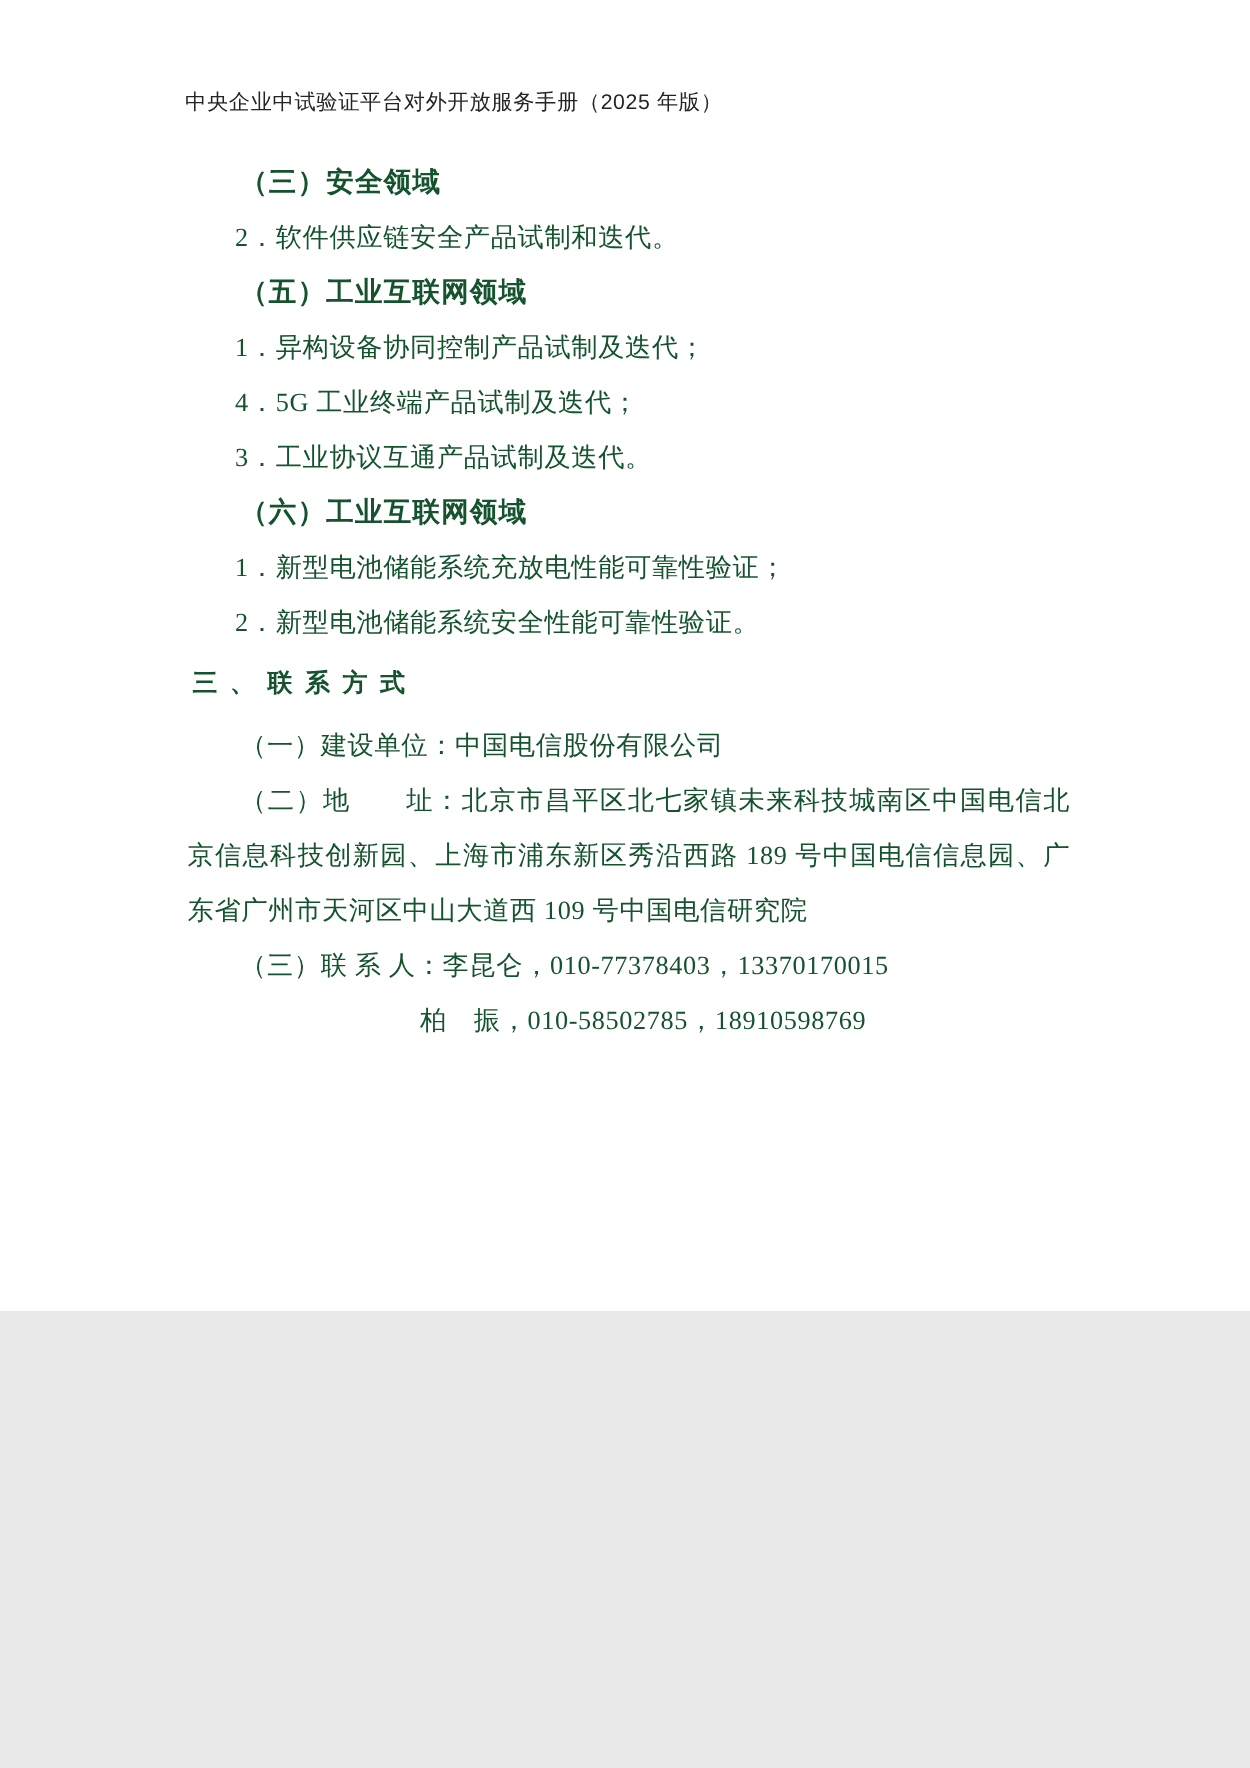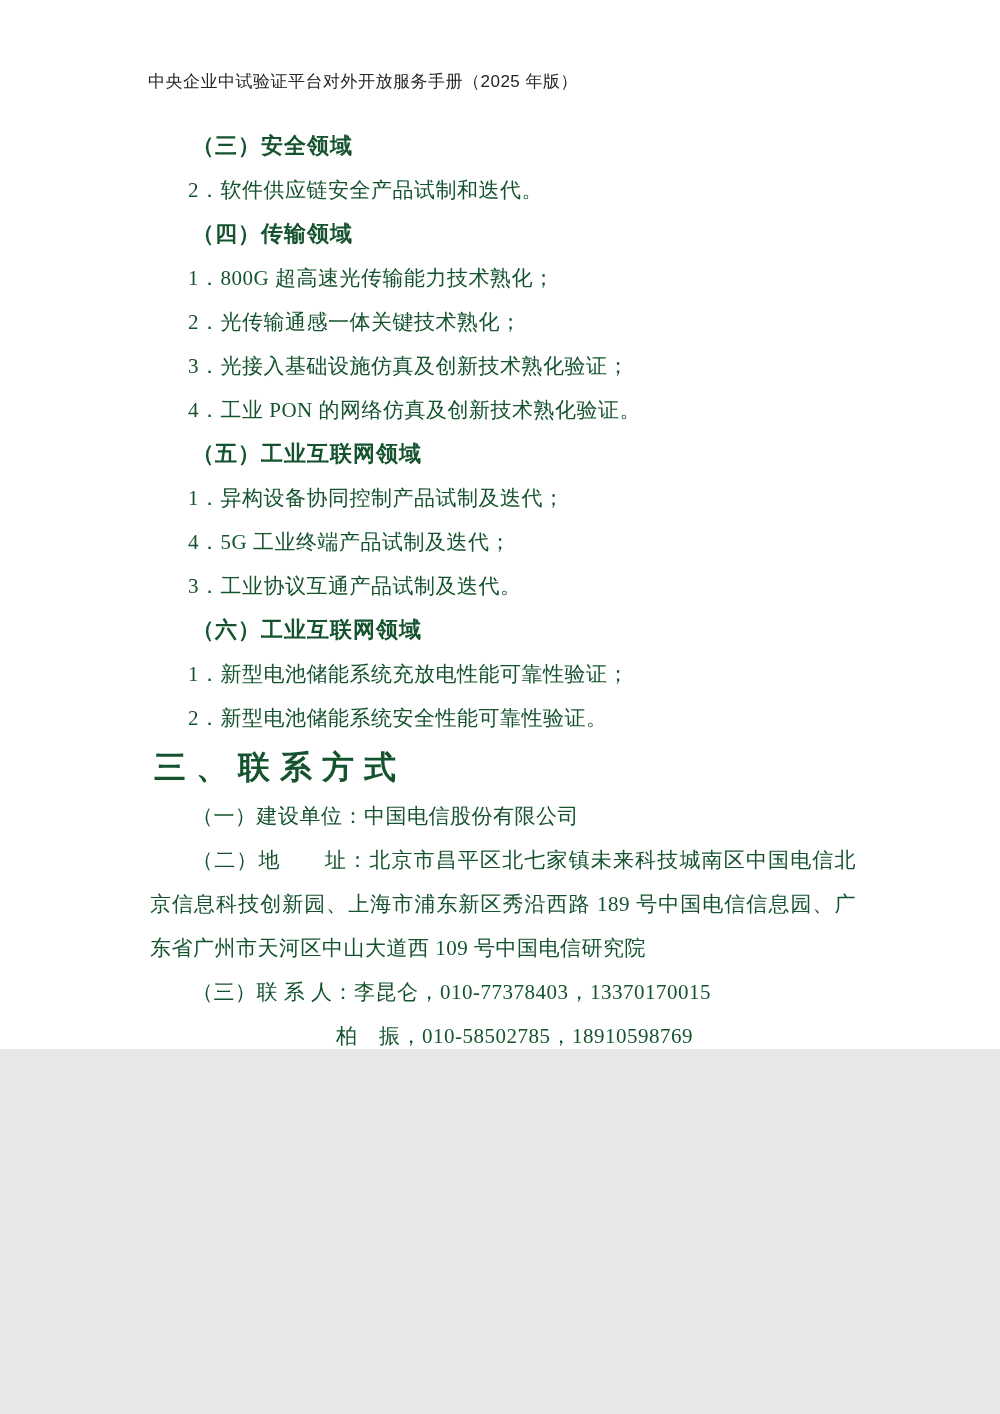--- a/index.html
+++ b/index.html
@@ -45,21 +45,21 @@
     padding-left: 42px;
     line-height: 44px;
     letter-spacing: 1px;
   }
   .item {
     padding-left: 38px;
     line-height: 44px;
     letter-spacing: 0.5px;
   }
   .chapter {
-    font-size: 32px;
+    font-size: 20px;
     font-weight: 700;
     letter-spacing: 10px;
     line-height: 54px;
     padding-left: 4px;
   }
   .c-line {
     padding-left: 42px;
     line-height: 44px;
     letter-spacing: 0.5px;
   }
@@ -92,27 +92,20 @@
 
   <div class="header">中央企业中试验证平台对外开放服务手册（2025 年版）</div>
 
   <main class="content">
 
     <section>
       <h3 class="sec-h">（三）安全领域</h3>
       <p class="item">2．软件供应链安全产品试制和迭代。</p>
     </section>
 
-    <section>
-      <h3 class="sec-h">（四）传输领域</h3>
-      <p class="item">1．800G 超高速光传输能力技术熟化；</p>
-      <p class="item">2．光传输通感一体关键技术熟化；</p>
-      <p class="item">3．光接入基础设施仿真及创新技术熟化验证；</p>
-      <p class="item">4．工业 PON 的网络仿真及创新技术熟化验证。</p>
-    </section>
 
     <section>
       <h3 class="sec-h">（五）工业互联网领域</h3>
       <p class="item">1．异构设备协同控制产品试制及迭代；</p>
       <p class="item">4．5G 工业终端产品试制及迭代；</p>
       <p class="item">3．工业协议互通产品试制及迭代。</p>
     </section>
 
     <section>
       <h3 class="sec-h">（六）工业互联网领域</h3>

